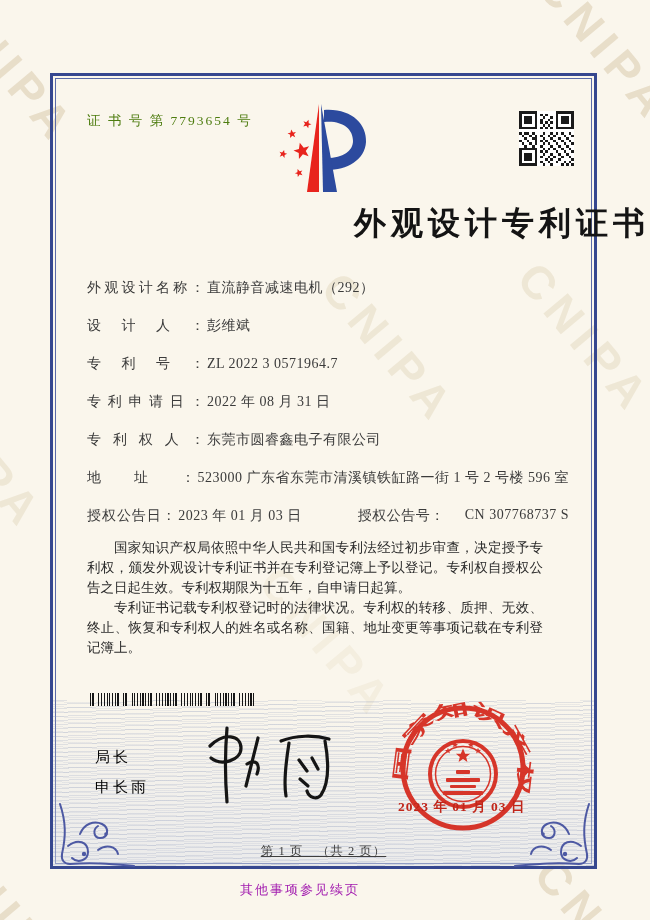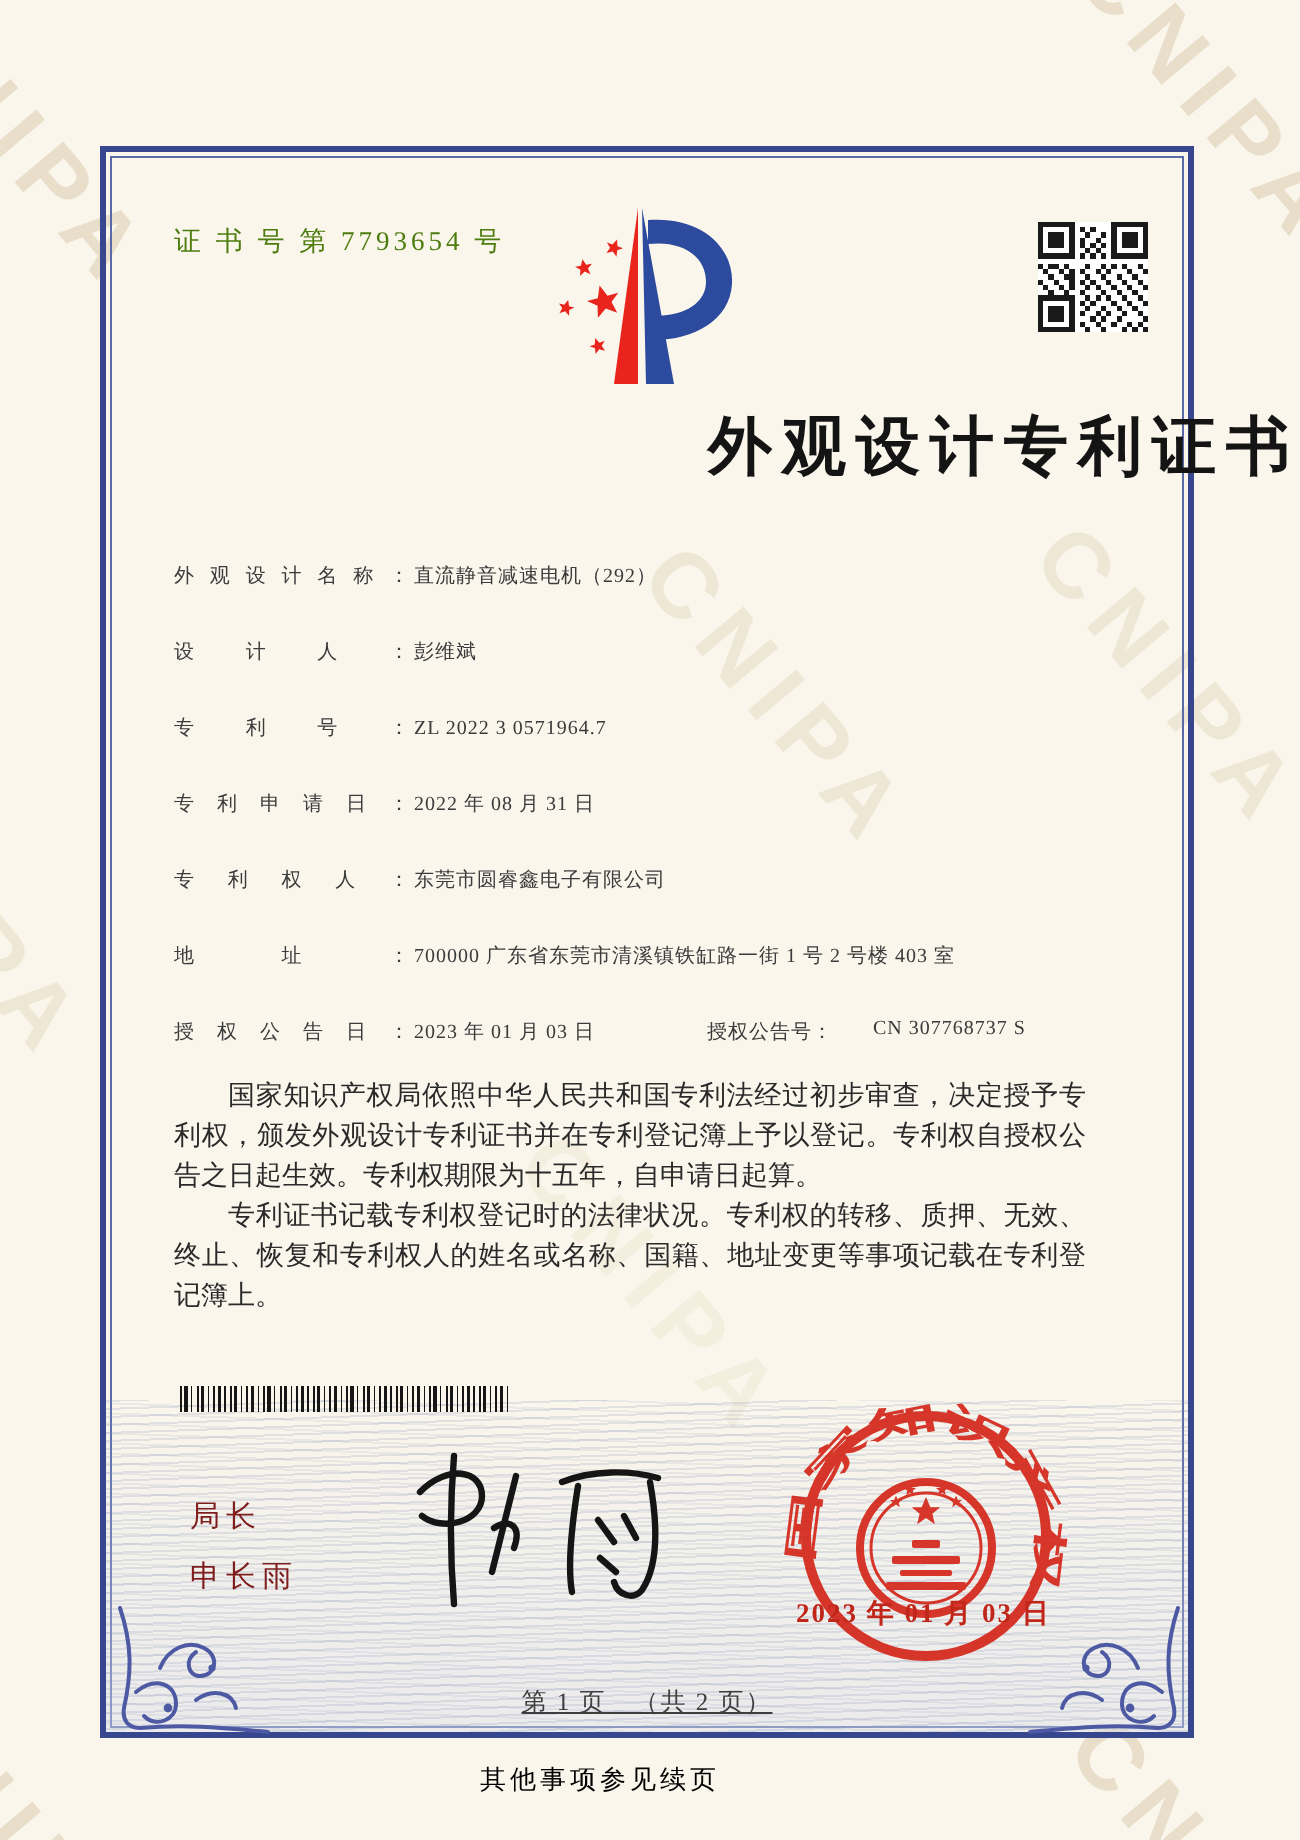--- a/index.html
+++ b/index.html
@@ -22,21 +22,21 @@
   .certno{position:absolute;left:87px;top:112px;font-size:13.5px;color:#4d7c0f;
           letter-spacing:2px;}
 
   .logo{position:absolute;left:271px;top:102px;}
   .qr{position:absolute;left:519px;top:111px;}
 
   .title{position:absolute;left:0;top:202px;width:650px;text-align:right;
          font-size:32px;font-weight:bold;letter-spacing:5px;color:#141414;}
 
   .fields{position:absolute;left:87px;top:269px;width:482px;}
-  .field-row{height:38px;display:flex;align-items:center;font-size:10px;
+  .field-row{height:38px;display:flex;align-items:center;font-size:14px;
              color:#3b3b3b;letter-spacing:0.5px;white-space:nowrap;}
   .f-label{display:inline-block;width:118px;text-align:justify;text-align-last:justify;}
   .f-value{margin-left:2px;}
   .grant-part{margin-left:56px;display:flex;}
   .grant-label{margin-right:20px;}
 
   .body-text{position:absolute;left:87px;top:538px;width:456px;font-size:13.5px;
              line-height:20px;color:#2a2a2a;text-align:justify;}
   .body-text p{margin:0;text-indent:2em;}
 
@@ -49,32 +49,32 @@
   .guilloche{position:absolute;left:53px;top:700px;width:541px;height:166px;
     background:
       repeating-linear-gradient(178deg,rgba(125,140,180,0.20) 0px,rgba(125,140,180,0.20) 1px,rgba(0,0,0,0) 1px,rgba(0,0,0,0) 4px),
       repeating-linear-gradient(182deg,rgba(125,140,180,0.12) 0px,rgba(125,140,180,0.12) 1px,rgba(0,0,0,0) 1px,rgba(0,0,0,0) 5px),
       linear-gradient(180deg,rgba(220,224,236,0.0),rgba(216,221,234,0.45));}
 
   .flourish{position:absolute;}
   .flourish.right{transform:scaleX(-1);}
 
   .signer{position:absolute;left:95px;top:744px;
-          font-family:Liberation Serif, serif;
-          font-size:15px;color:#7f1d1d;letter-spacing:3px;line-height:30px;}
+          font-family:Liberation Mono, monospace;
+          font-size:15px;color:#000000;letter-spacing:3px;line-height:30px;}
   .signature{position:absolute;left:196px;top:724px;}
 
   .seal{position:absolute;left:388px;top:694px;}
   .seal-date{position:absolute;left:398px;top:798px;width:150px;font-size:13.5px;
              color:#c1261a;letter-spacing:1px;font-weight:bold;white-space:nowrap;}
 
   .page-num{position:absolute;left:50px;top:843px;width:547px;text-align:center;
             font-size:12.5px;color:#3e3e3e;letter-spacing:1px;text-decoration:underline;}
   .cont-note{position:absolute;left:180px;top:881px;width:240px;text-align:center;
-             font-size:13px;color:#000000;letter-spacing:2px;}
+             font-size:13px;color:#a21caf;letter-spacing:2px;}
 </style>
 </head>
 <body>
 
 <div class="page">
 
   <div class="wm" style="left:-28px;top:-18px;transform:rotate(50deg);">CNIPA</div>
   <div class="wm" style="left:568px;top:-40px;transform:rotate(50deg);">CNIPA</div>
   <div class="wm light" style="left:548px;top:252px;transform:rotate(50deg);">CNIPA</div>
   <div class="wm light" style="left:-60px;top:368px;transform:rotate(50deg);">CNIPA</div>
@@ -174,21 +174,21 @@
     <div class="field-row">
       <span class="f-label">专利申请日：</span>
       <span class="f-value">2022 年 08 月 31 日</span>
     </div>
     <div class="field-row">
       <span class="f-label">专利权人：</span>
       <span class="f-value">东莞市圆睿鑫电子有限公司</span>
     </div>
     <div class="field-row">
       <span class="f-label">地址：</span>
-      <span class="f-value">700000 广东省东莞市清溪镇铁缸路一街 1 号 2 号楼 403 室</span>
+      <span class="f-value">523000 广东省东莞市清溪镇铁缸路一街 1 号 2 号楼 596 室</span>
     </div>
     <div class="field-row">
       <span class="f-label">授权公告日：</span>
       <span class="f-value">2023 年 01 月 03 日</span>
       <span class="grant-part">
         <span class="grant-label">授权公告号：</span>
         <span>CN 307768737 S</span>
       </span>
     </div>
   </div>

